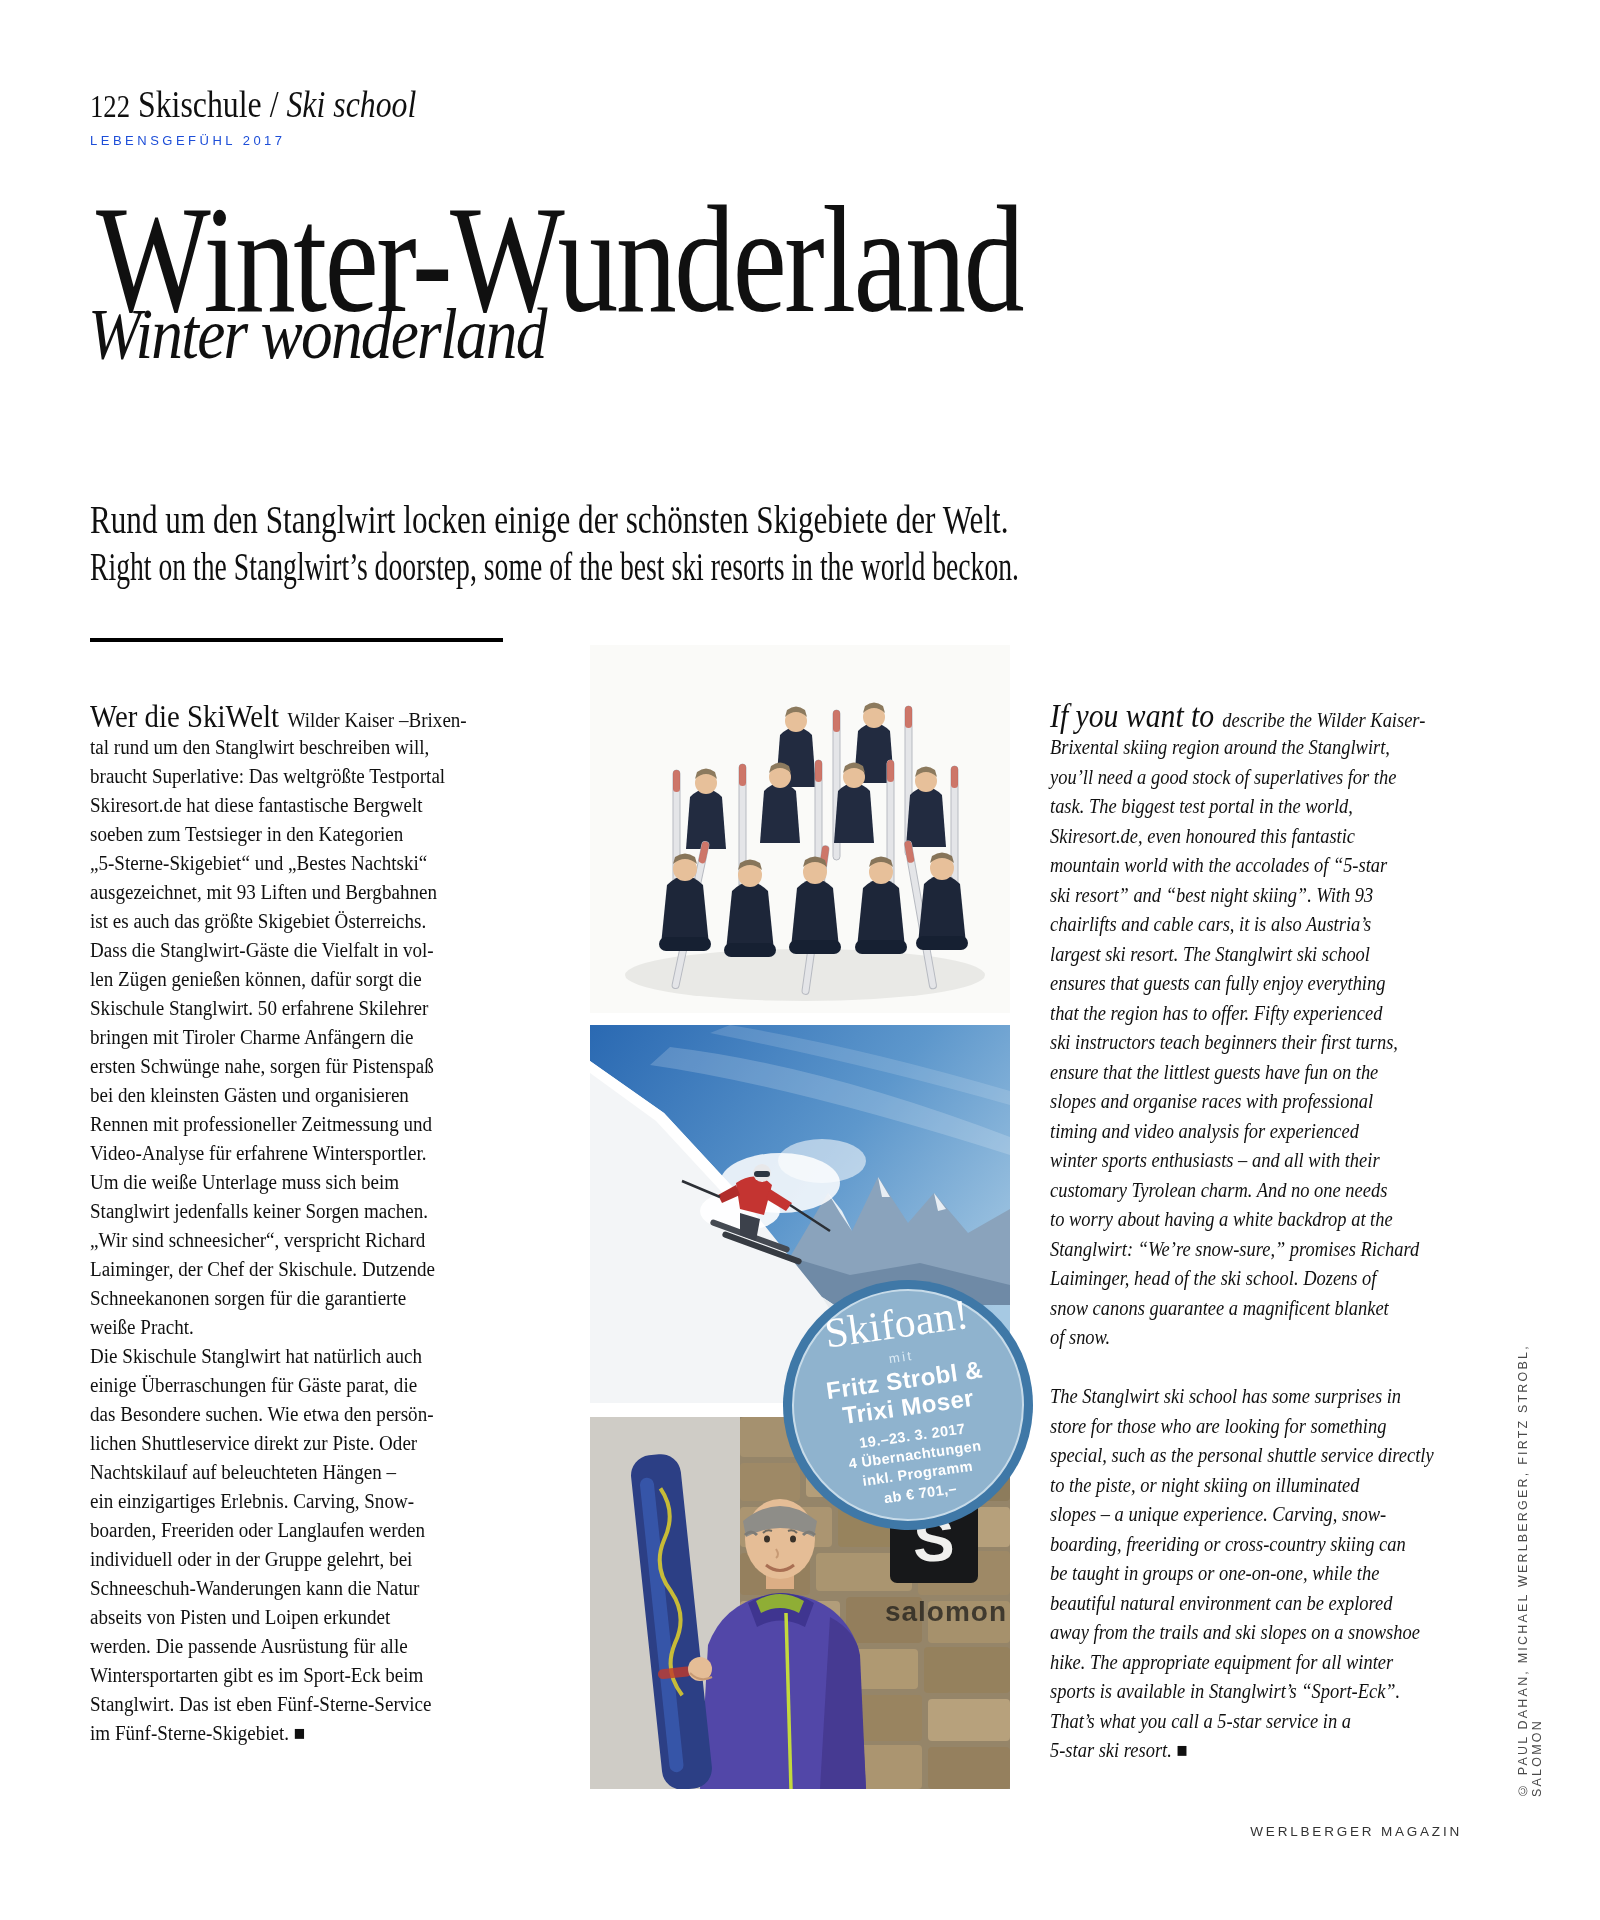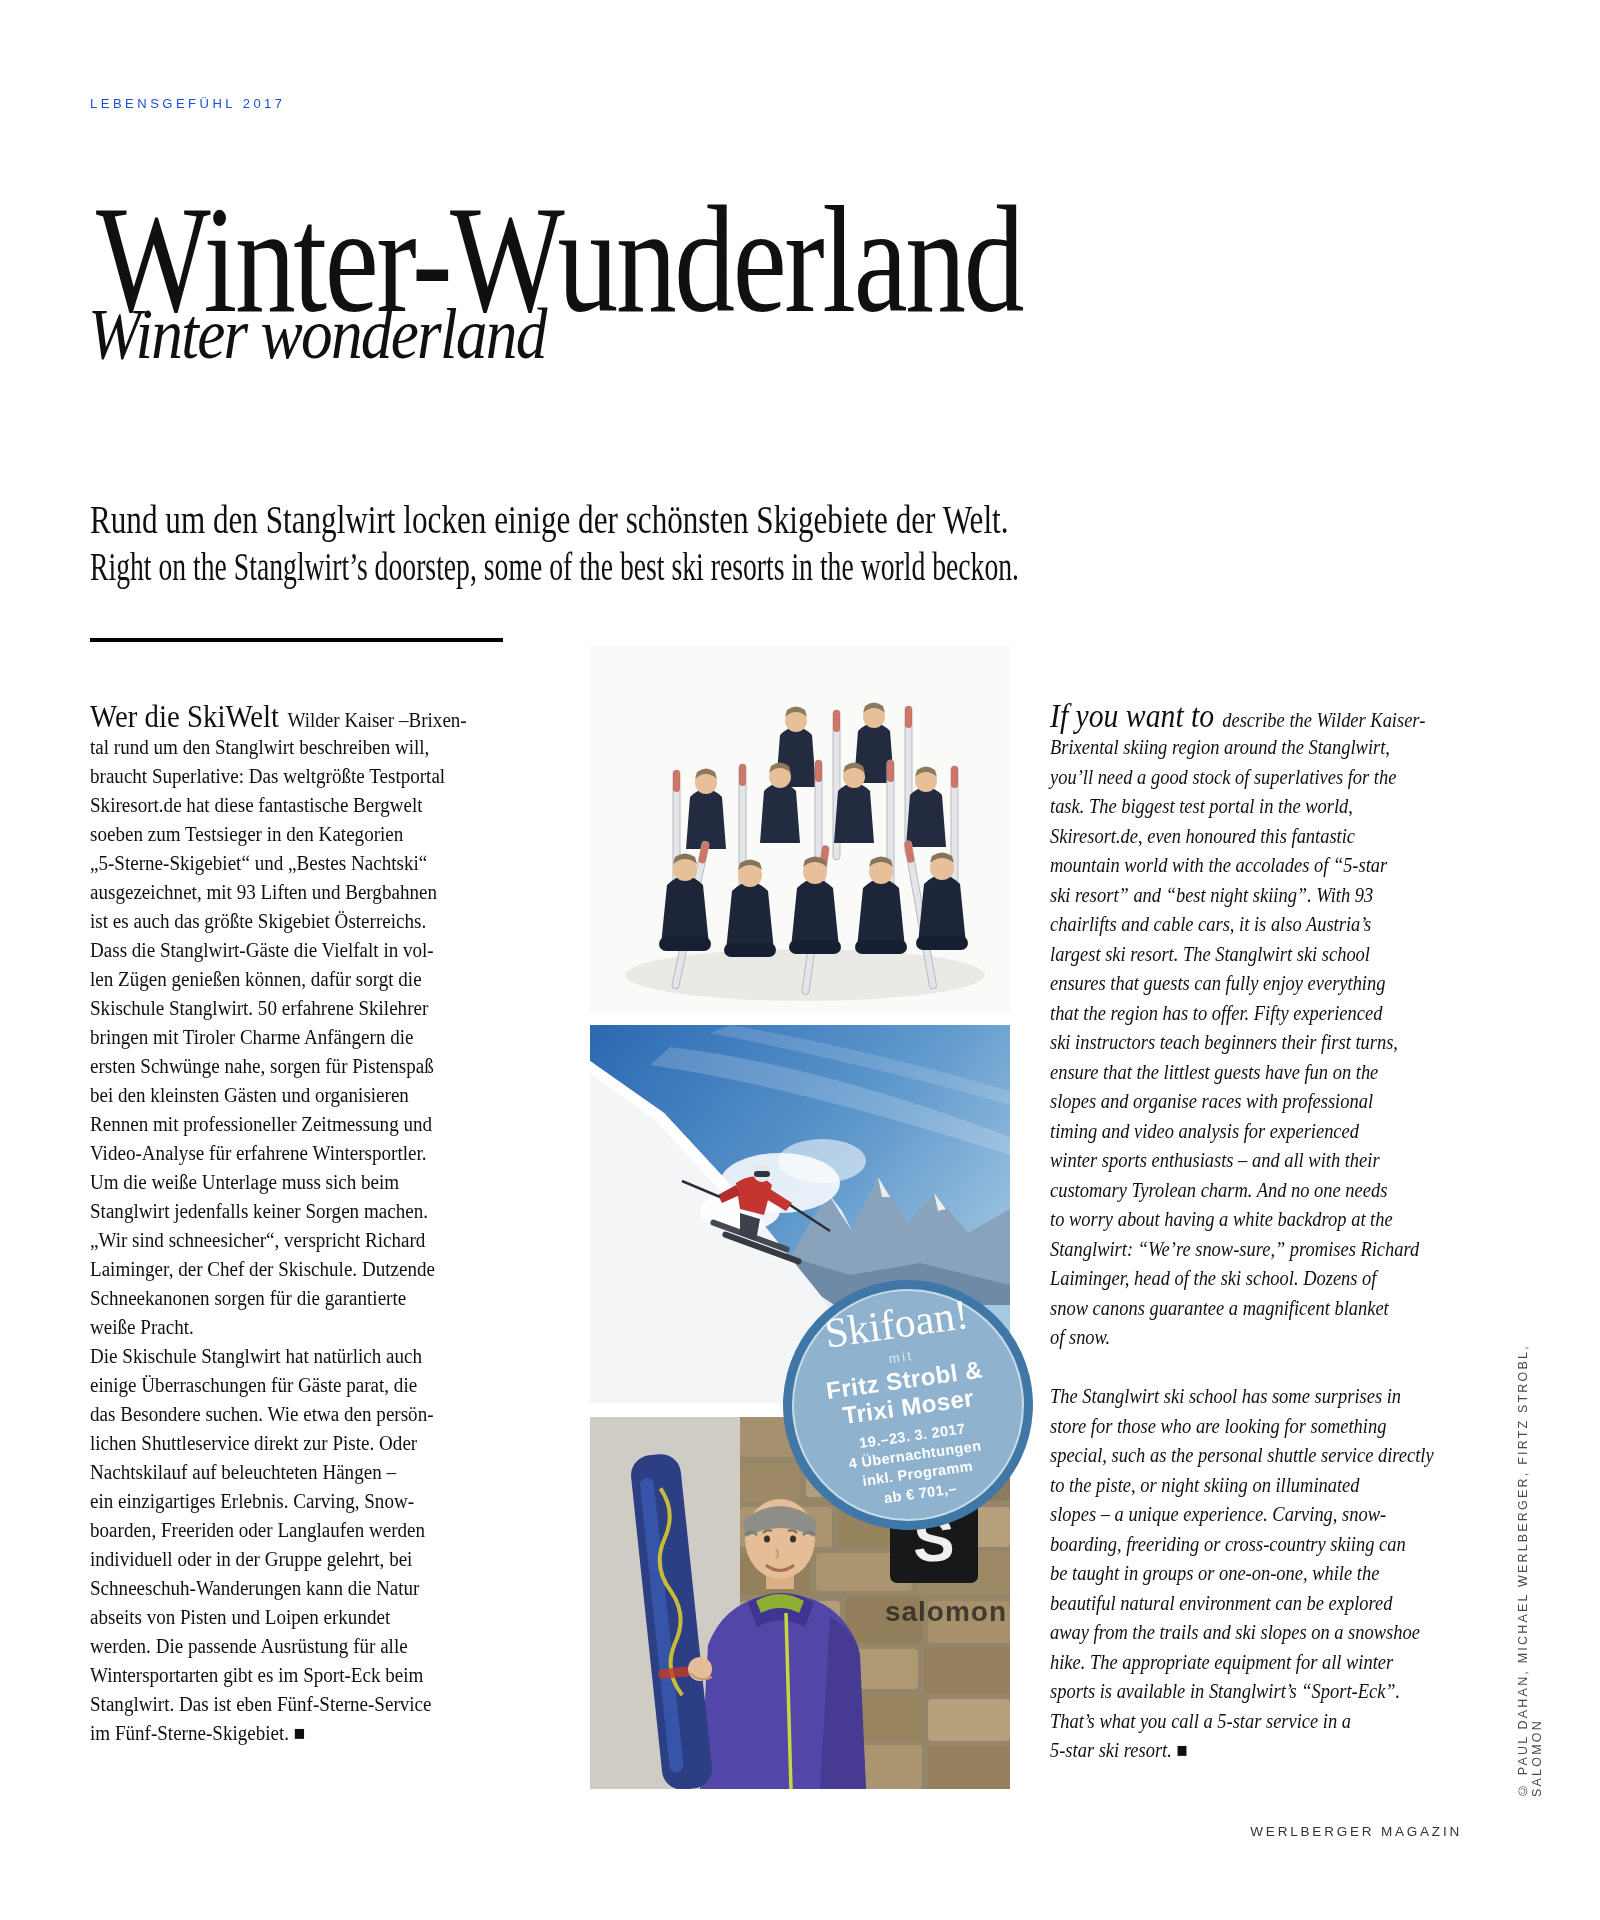--- a/index.html
+++ b/index.html
@@ -73,20 +73,21 @@
     font-family:"Liberation Sans",sans-serif;font-size:12.5px;letter-spacing:2.2px;color:#4a4a4a;}
   .footer{top:1824px;right:138px;font-family:"Liberation Sans",sans-serif;font-size:13.5px;
     letter-spacing:2.8px;color:#333;}
 </style>
 </head>
 <body>
 
 <div>
 
   <div class="abs hdr">
+    <div class="hdr-l1"><span class="condense" style="transform:scaleX(.86);"><span class="num">122</span> <span>Skischule</span><span> / </span><span class="en">Ski school</span></span></div>
     <div class="hdr-l2">LEBENSGEFÜHL 2017</div>
   </div>
 
   <h1 class="abs title-de" style="margin:8px;font-weight:normal;"><span class="condense">Winter-Wunderland</span></h1>
   <h2 class="abs title-en" style="margin:0;font-weight:normal;"><span class="condense">Winter wonderland</span></h2>
 
   <div class="abs lead-de"><span class="condense">Rund um den Stanglwirt locken einige der schönsten Skigebiete der Welt.</span></div>
   <div class="abs lead-en"><span class="condense">Right on the Stanglwirt’s doorstep, some of the best ski resorts in the world beckon.</span></div>
 
   <div class="abs rule"></div>

